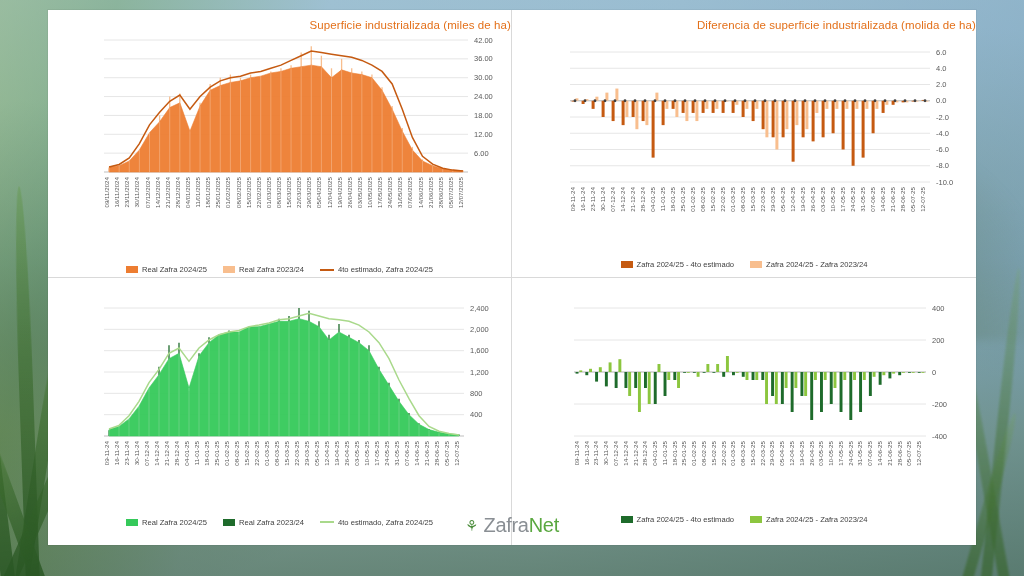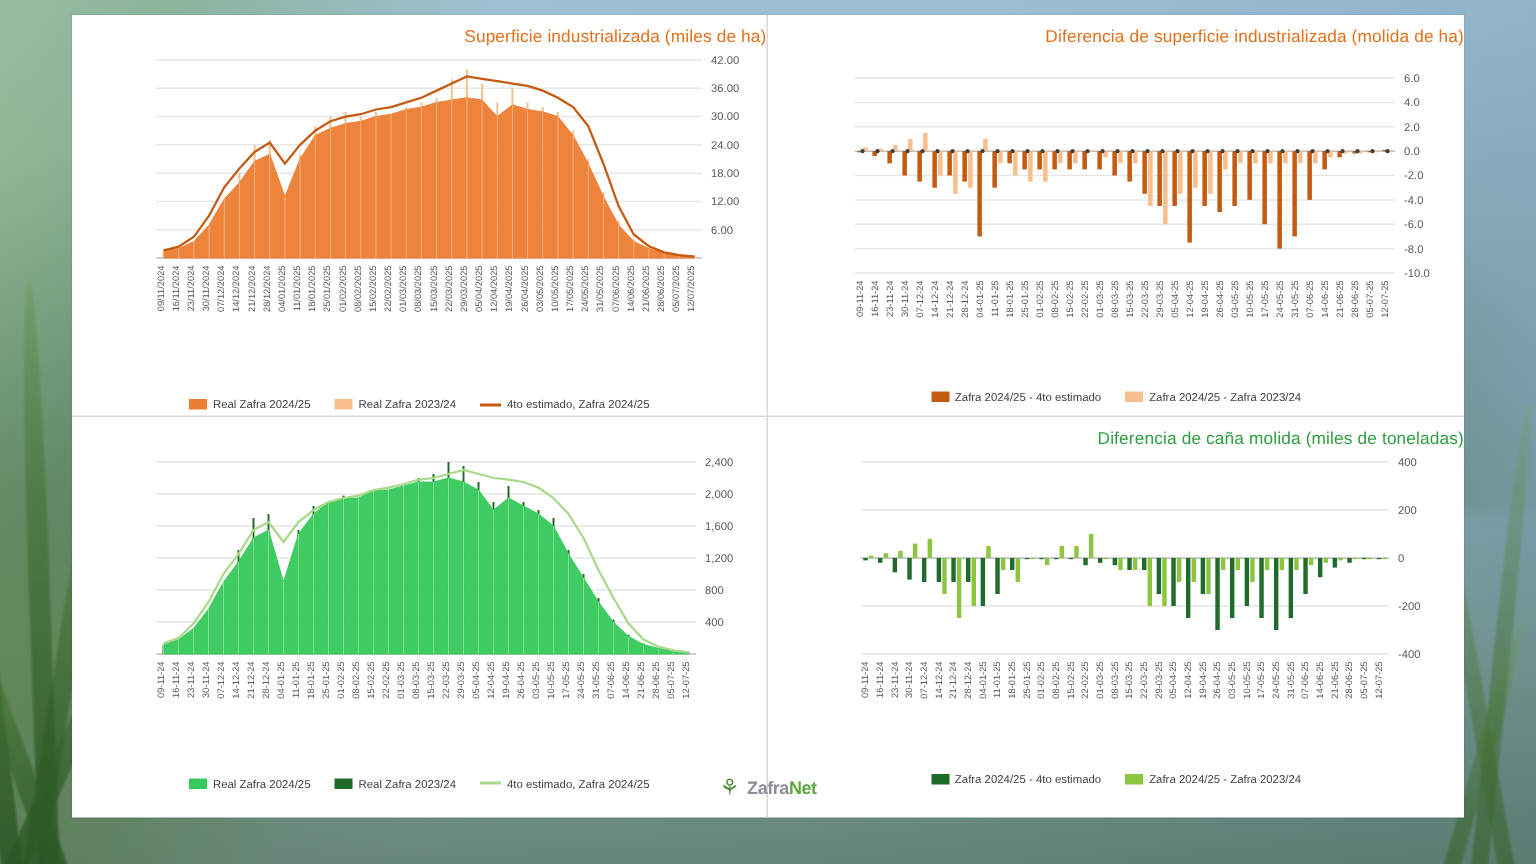--- a/index.html
+++ b/index.html
@@ -73,21 +73,21 @@
   .legend .item { display:flex; align-items:center; gap:4px; }
   .legend .swatch { width:12px; height:7px; display:inline-block; }
   .legend .swline { width:14px; height:0; border-top:2px solid; display:inline-block; }
 
   
   #brand {
     position:absolute; left:0; right:0; bottom:8px; height:24px;
     display:flex; align-items:center; justify-content:center; gap:5px;
   }
   #brand .mark { font-size:15px; color:#4f8f3f; line-height:1; }
-  #brand .word { font-size:12px; font-weight:bold; letter-spacing:-0.3px; }
+  #brand .word { font-size:20px; font-weight:normal; letter-spacing:-0.3px; }
   #brand .w1 { color:#8a8f94; }
   #brand .w2 { color:#5aa840; }
 </style>
 </head>
 <body>
 
 <div id="bg">
   <div class="hill"></div>
   <div class="blade" style="left:2px;  height:360px; transform:rotate(-7deg);"></div>
   <div class="blade" style="left:14px; height:300px; transform:rotate(9deg);"></div>
@@ -568,21 +568,20 @@
           <span>Real Zafra 2023/24</span>
         </div>
         <div class="item">
           <span class="swline" style="border-color:#A9D98B"></span>
           <span>4to estimado, Zafra 2024/25</span>
         </div>
       </div>
     </div>
 
     <div class="quad">
-      <div class="ctitle t-green">Diferencia de caña molida (miles de toneladas)</div>
       <div class="plot" style="left:0; top:24px; width:464px; height:200px;">
         <svg id="svg-br" width="464" height="200">
             <line x1="62" x2="414" y1="6" y2="6" class="gridline"></line>
             <text x="420" y="8.6" class="ytick" text-anchor="start">400</text>
             <line x1="62" x2="414" y1="38" y2="38" class="gridline"></line>
             <text x="420" y="40.6" class="ytick" text-anchor="start">200</text>
             <line x1="62" x2="414" y1="70" y2="70" class="gridline"></line>
             <text x="420" y="72.6" class="ytick" text-anchor="start">0</text>
             <line x1="62" x2="414" y1="102" y2="102" class="gridline"></line>
             <text x="420" y="104.6" class="ytick" text-anchor="start">-200</text>

